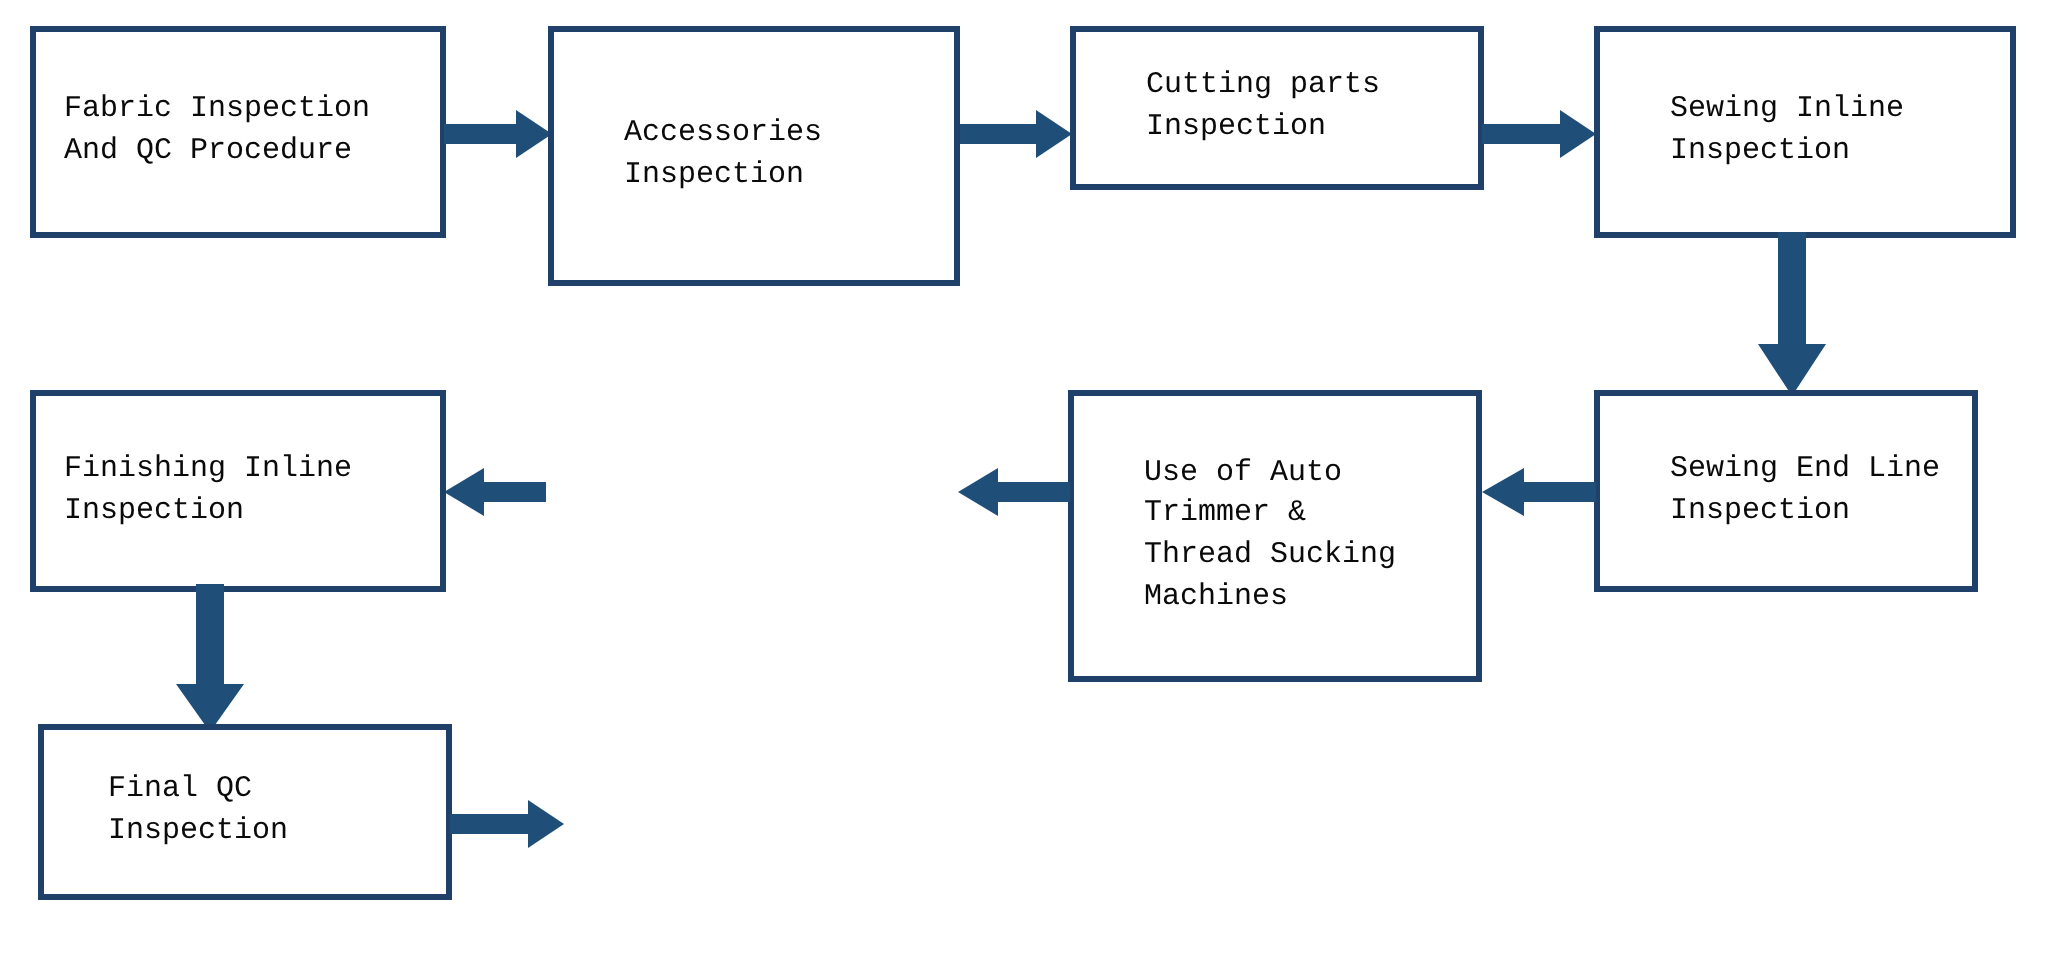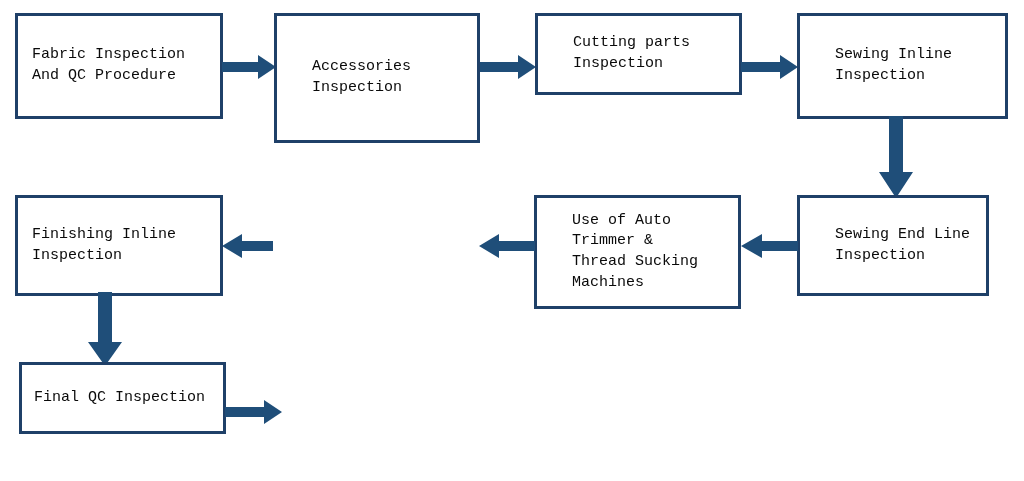--- a/index.html
+++ b/index.html
@@ -38,24 +38,24 @@
     width: 100%;
   }
   
   #n-fabric      { left: 15px;  top: 13px;  width: 208px; height: 106px; }
   #n-accessories { left: 274px; top: 13px;  width: 206px; height: 130px; }
   #n-cutting     { left: 535px; top: 13px;  width: 207px; height: 82px; }
   #n-sewing-in   { left: 797px; top: 13px;  width: 211px; height: 106px; }
   
   #n-finishing   { left: 15px;  top: 195px; width: 208px; height: 101px; align-items: center; }
   #n-measurement { left: 271px; top: 195px; width: 208px; height: 101px; }
-  #n-autotrim    { left: 534px; top: 195px; width: 207px; height: 114px; }
+  #n-autotrim    { left: 534px; top: 195px; width: 207px; height: 146px; }
   #n-sewing-end  { left: 797px; top: 195px; width: 192px; height: 101px; }
   
-  #n-finalqc     { left: 19px;  top: 362px; width: 207px; height: 72px; }
+  #n-finalqc     { left: 19px;  top: 362px; width: 207px; height: 88px; padding-left: 20px; }
   #n-lab         { left: 280px; top: 358px; width: 263px; height: 106px; }
 
   
   #n-fabric .node-label,
   #n-finishing .node-label,
   #n-finalqc .node-label,
   #n-lab .node-label      { padding-left: 14px; }
   #n-accessories .node-label,
   #n-cutting .node-label,
   #n-sewing-in .node-label,

